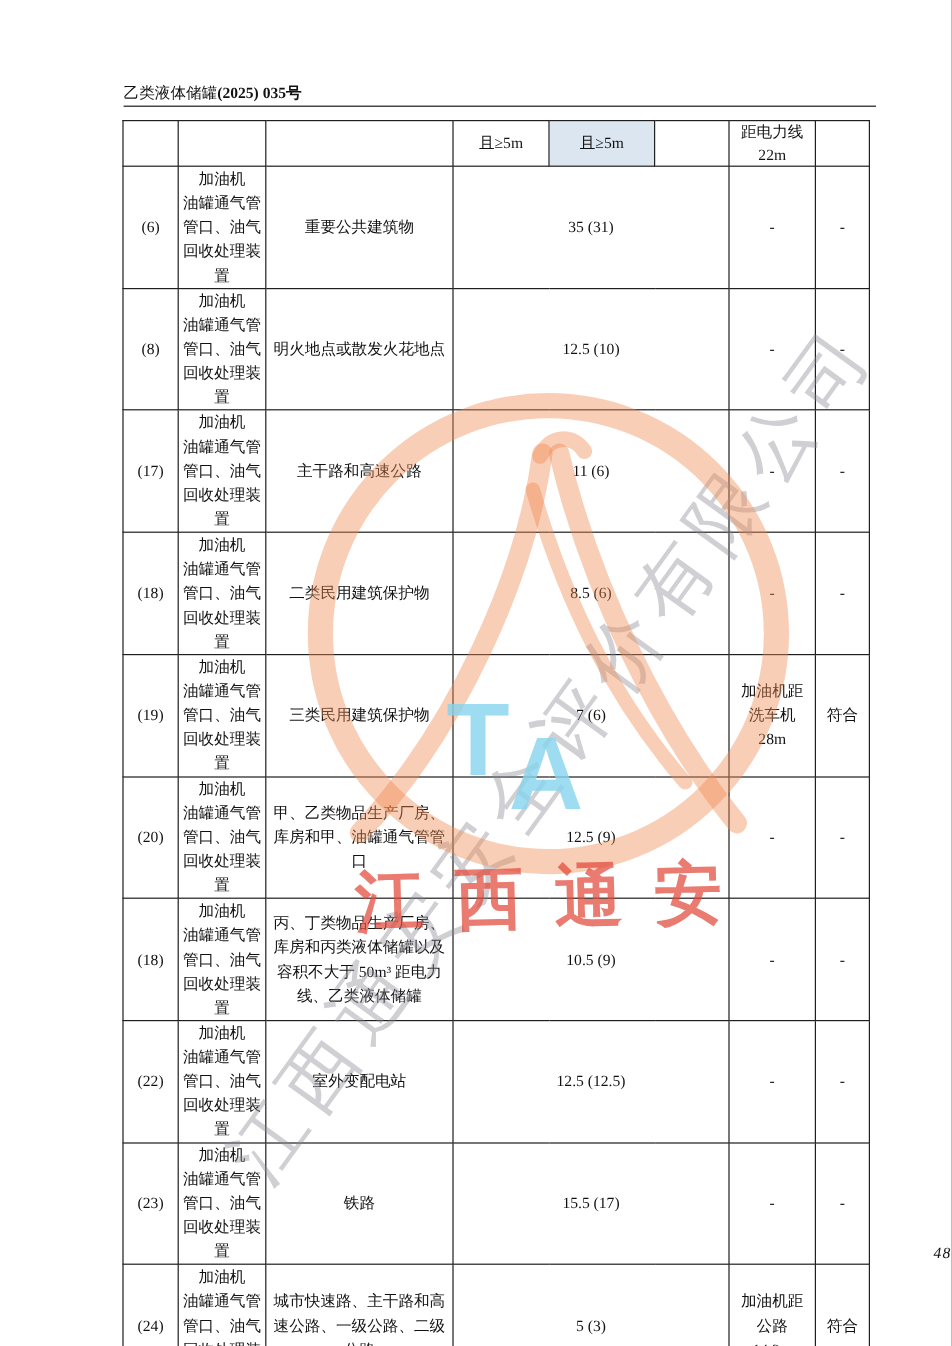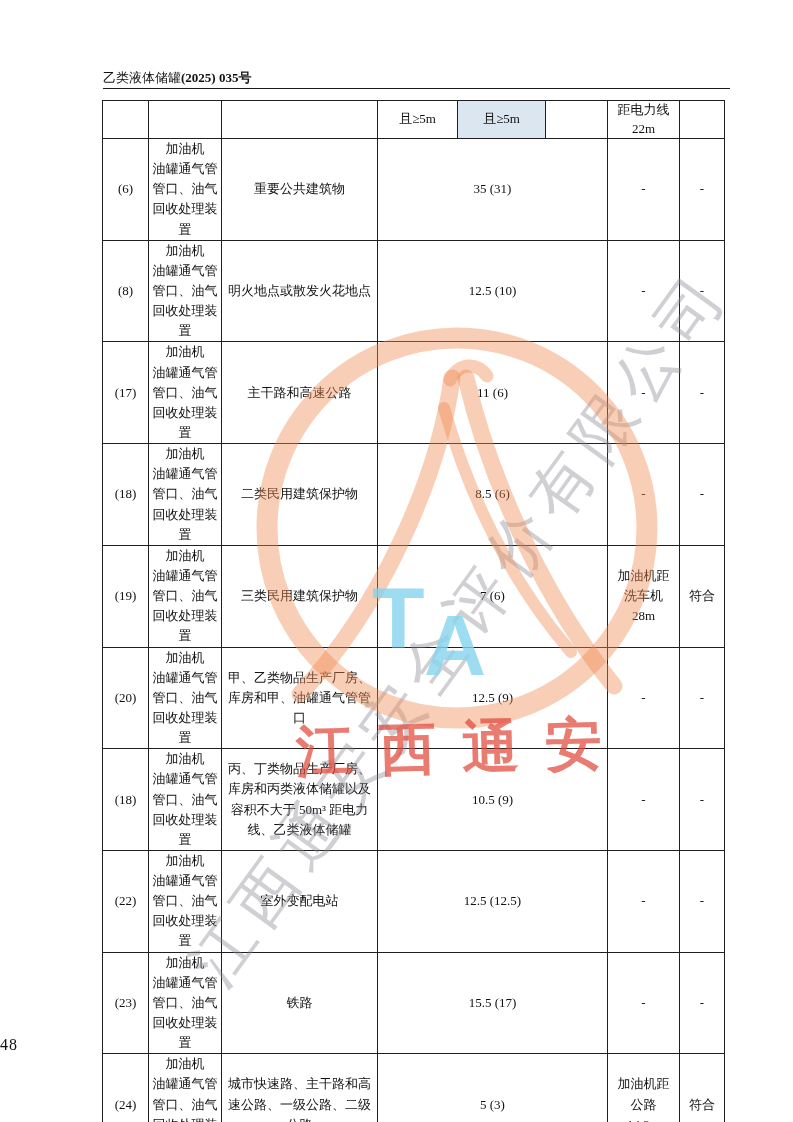--- a/index.html
+++ b/index.html
@@ -21,22 +21,22 @@
   }
   table.main td{
     border:1px solid #1f1f1f;text-align:center;vertical-align:middle;
     padding:0 2px;white-space:pre-line;overflow:hidden;word-break:break-all;
   }
   tr.carry td{line-height:1.4;}
   tr.carry{height:38px;}
   tr.datarow{height:86px;}
   td.hl{background:#DCE6F1;}
   
-  .pagenum{position:absolute;top:1036px;left:0;width:100%;text-align:left;
-           font-size:16px;letter-spacing:1px;}
+  .pagenum{position:absolute;top:1036px;left:0;width:100%;text-align:right;
+           font-size:13px;letter-spacing:1px;font-style:italic;}
   
   .wm{position:absolute;pointer-events:none;}
   .wm-gray{
     left:38px;top:612px;width:800px;height:80px;
     transform:rotate(-54deg);transform-origin:center;
     font-size:63px;letter-spacing:9px;white-space:nowrap;text-align:center;
     color:rgba(138,138,148,0.40);font-family:"Liberation Sans","DejaVu Sans",sans-serif;
   }
   .wm-logo{left:245px;top:316px;width:425px;height:425px;}
   .wm-ta span{

